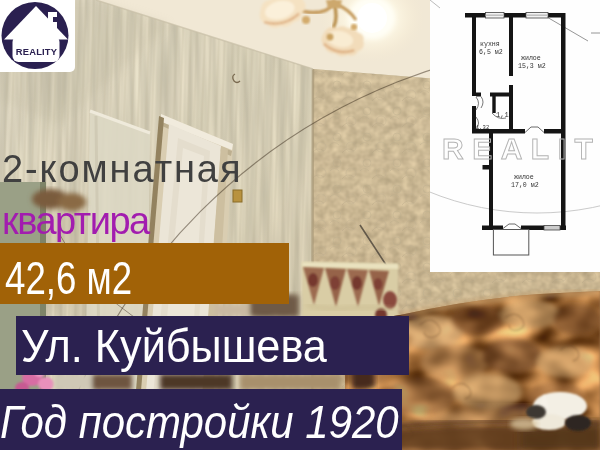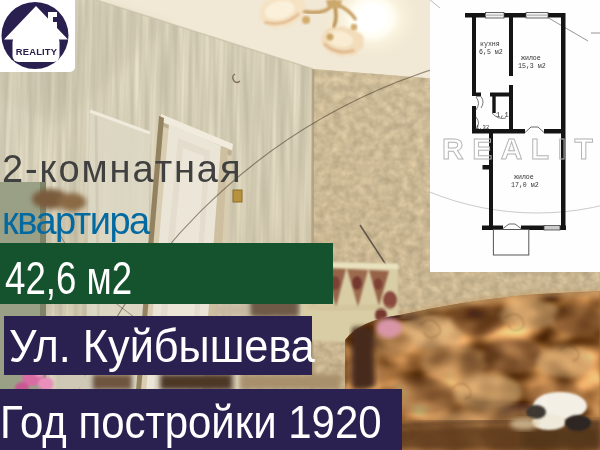--- a/index.html
+++ b/index.html
@@ -337,25 +337,25 @@
 <path d="M36,6 L4,39.5 L68,39.5 Z" fill="#ffffff"></path>
 <rect x="48" y="12" width="9" height="16" fill="#ffffff"></rect>
 <rect x="53" y="17" width="4" height="5" fill="#2a2050"></rect>
 <rect x="12.5" y="36" width="47" height="26" rx="6" fill="#ffffff"></rect>
 <text x="36.5" y="55" text-anchor="middle" font-size="9.4" font-weight="bold" fill="#2a2050" letter-spacing="0.2">REALITY</text>
 </svg>
 </div>
 
 <div class="abs" style="left:2px;top:150px;font-size:38px;line-height:38px;color:#404040;letter-spacing:1.9px;">2-комнатная</div>
 
-<div class="abs" style="left:2px;top:202px;font-size:38px;line-height:38px;color:#0369a1;letter-spacing:-1.5px;">квартира</div>
-
-<div class="abs" style="left:0;top:243px;width:333px;height:61px;background:#14532d;text-align:right;">
+<div class="abs" style="left:2px;top:202px;font-size:38px;line-height:38px;color:#a21caf;letter-spacing:-1.5px;">квартира</div>
+
+<div class="abs" style="left:0;top:243px;width:289px;height:61px;background:#a16207;text-align:right;">
 <div class="abs" style="left:5px;top:11px;font-size:47px;line-height:47px;color:#fff;transform:scaleX(0.78);transform-origin:0 0;white-space:nowrap;">42,6 м2</div>
 </div>
 
-<div class="abs" style="left:4px;top:316px;width:308px;height:59px;background:#2b2150;text-decoration:underline;">
+<div class="abs" style="left:16px;top:316px;width:393px;height:59px;background:#2b2150;text-decoration:underline;">
 <div class="abs" style="left:5px;top:7px;font-size:46px;line-height:46px;color:#fff;transform:scaleX(0.94);transform-origin:0 0;white-space:nowrap;">Ул. Куйбышева</div>
 </div>
 
-<div class="abs" style="left:0;top:389px;width:402px;height:61px;background:#2b2150;">
+<div class="abs" style="left:0;top:389px;width:402px;height:61px;background:#2b2150;font-style:italic;">
 <div class="abs" style="left:0px;top:10px;font-size:46px;line-height:46px;color:#fff;transform:scaleX(0.912);transform-origin:0 0;white-space:nowrap;">Год постройки 1920</div>
 </div>
 
 </body></html>

